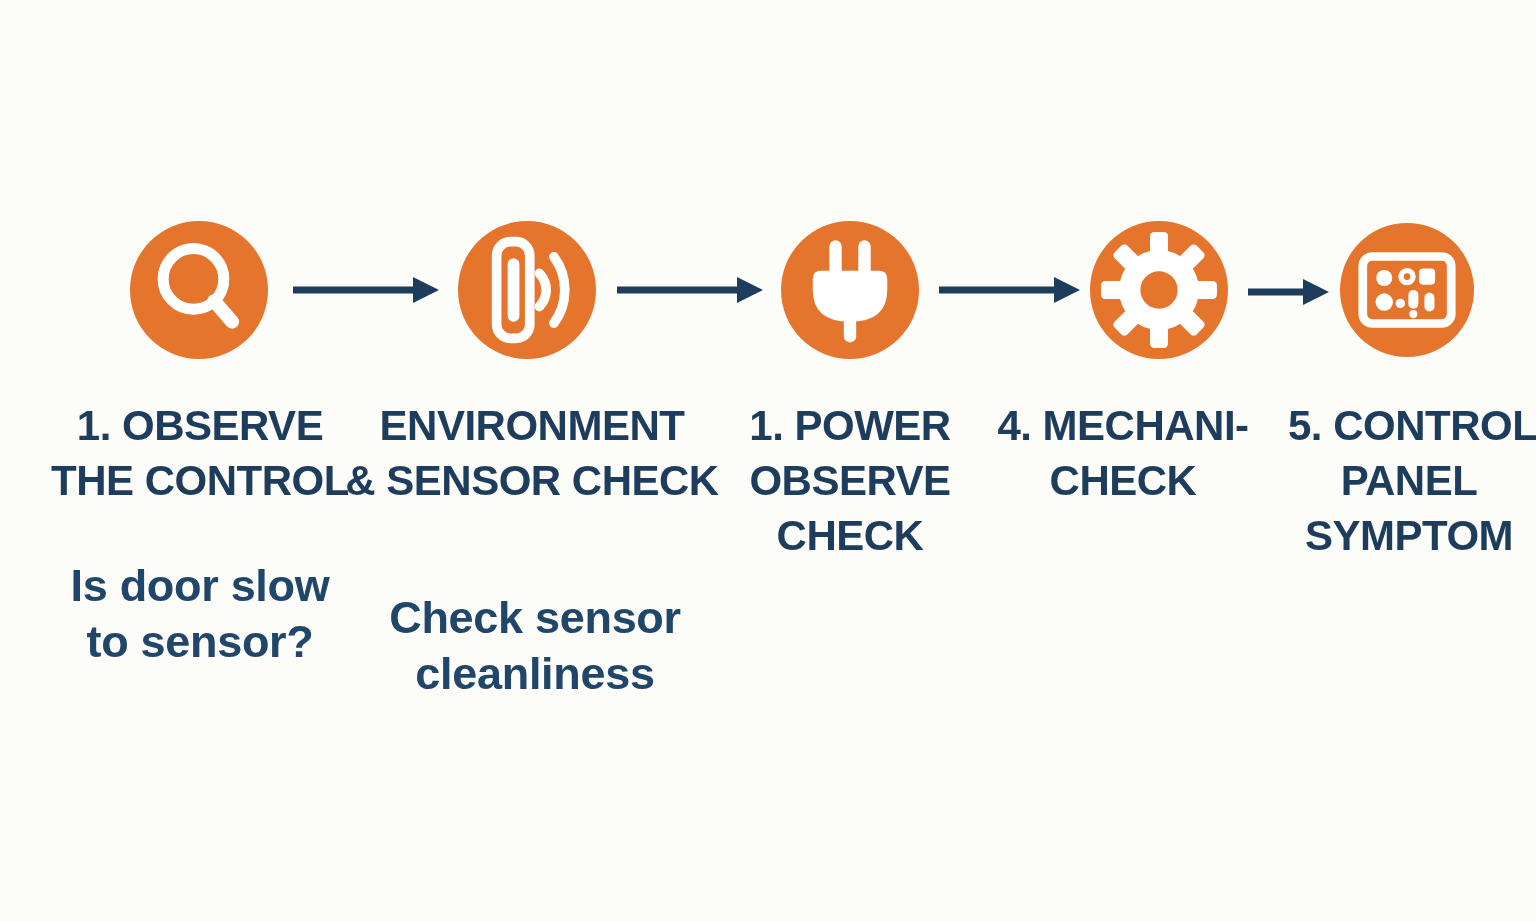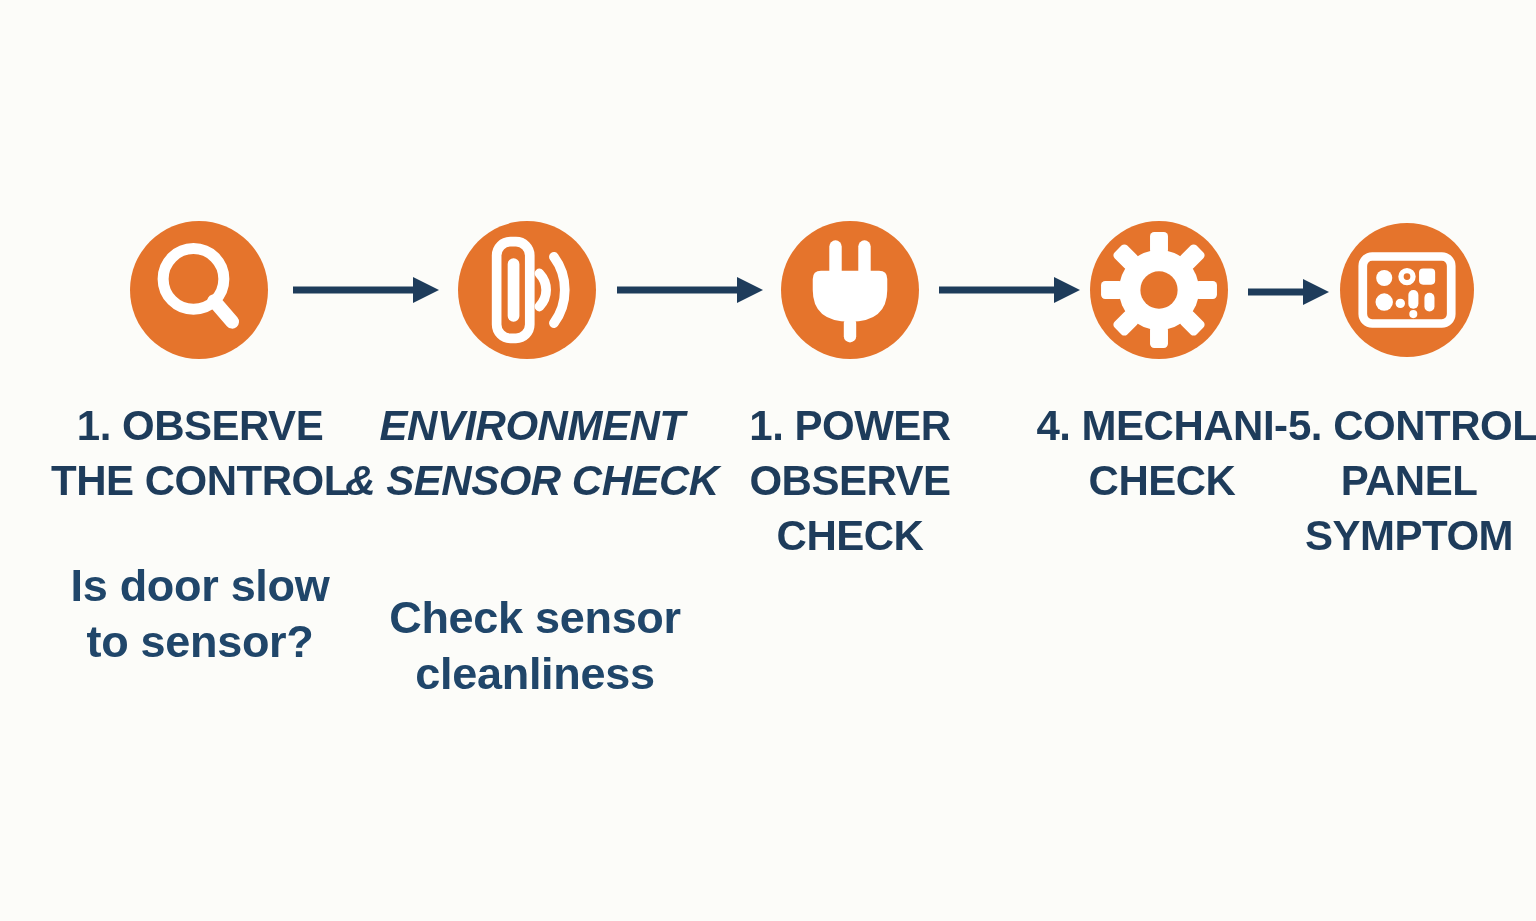--- a/index.html
+++ b/index.html
@@ -107,32 +107,32 @@
       <circle cx="54.7" cy="68" r="3" fill="#fff"></circle>
       <rect x="63" y="52" width="7.5" height="14" rx="3.7" fill="#fff"></rect>
     </svg>
   </div>
 
   <div class="title" style="left:8px;width:384px;">
     <div>1. OBSERVE</div>
     <div>THE CONTROL</div>
   </div>
 
-  <div class="title" style="left:342px;width:380px;font-style:italic;">
+  <div class="title" style="left:342px;width:380px;">
     <div>ENVIRONMENT</div>
     <div>&amp; SENSOR CHECK</div>
   </div>
 
   <div class="title" style="left:735px;width:230px;">
     <div>1. POWER</div>
     <div>OBSERVE</div>
     <div>CHECK</div>
   </div>
 
-  <div class="title" style="left:1012px;width:300px;">
+  <div class="title" style="left:973px;width:300px;">
     <div>4. MECHANI-</div>
     <div>CHECK</div>
   </div>
 
   <div class="title" style="left:1288px;width:242px;">
     <div>5. CONTROL</div>
     <div>PANEL</div>
     <div>SYMPTOM</div>
   </div>
 

